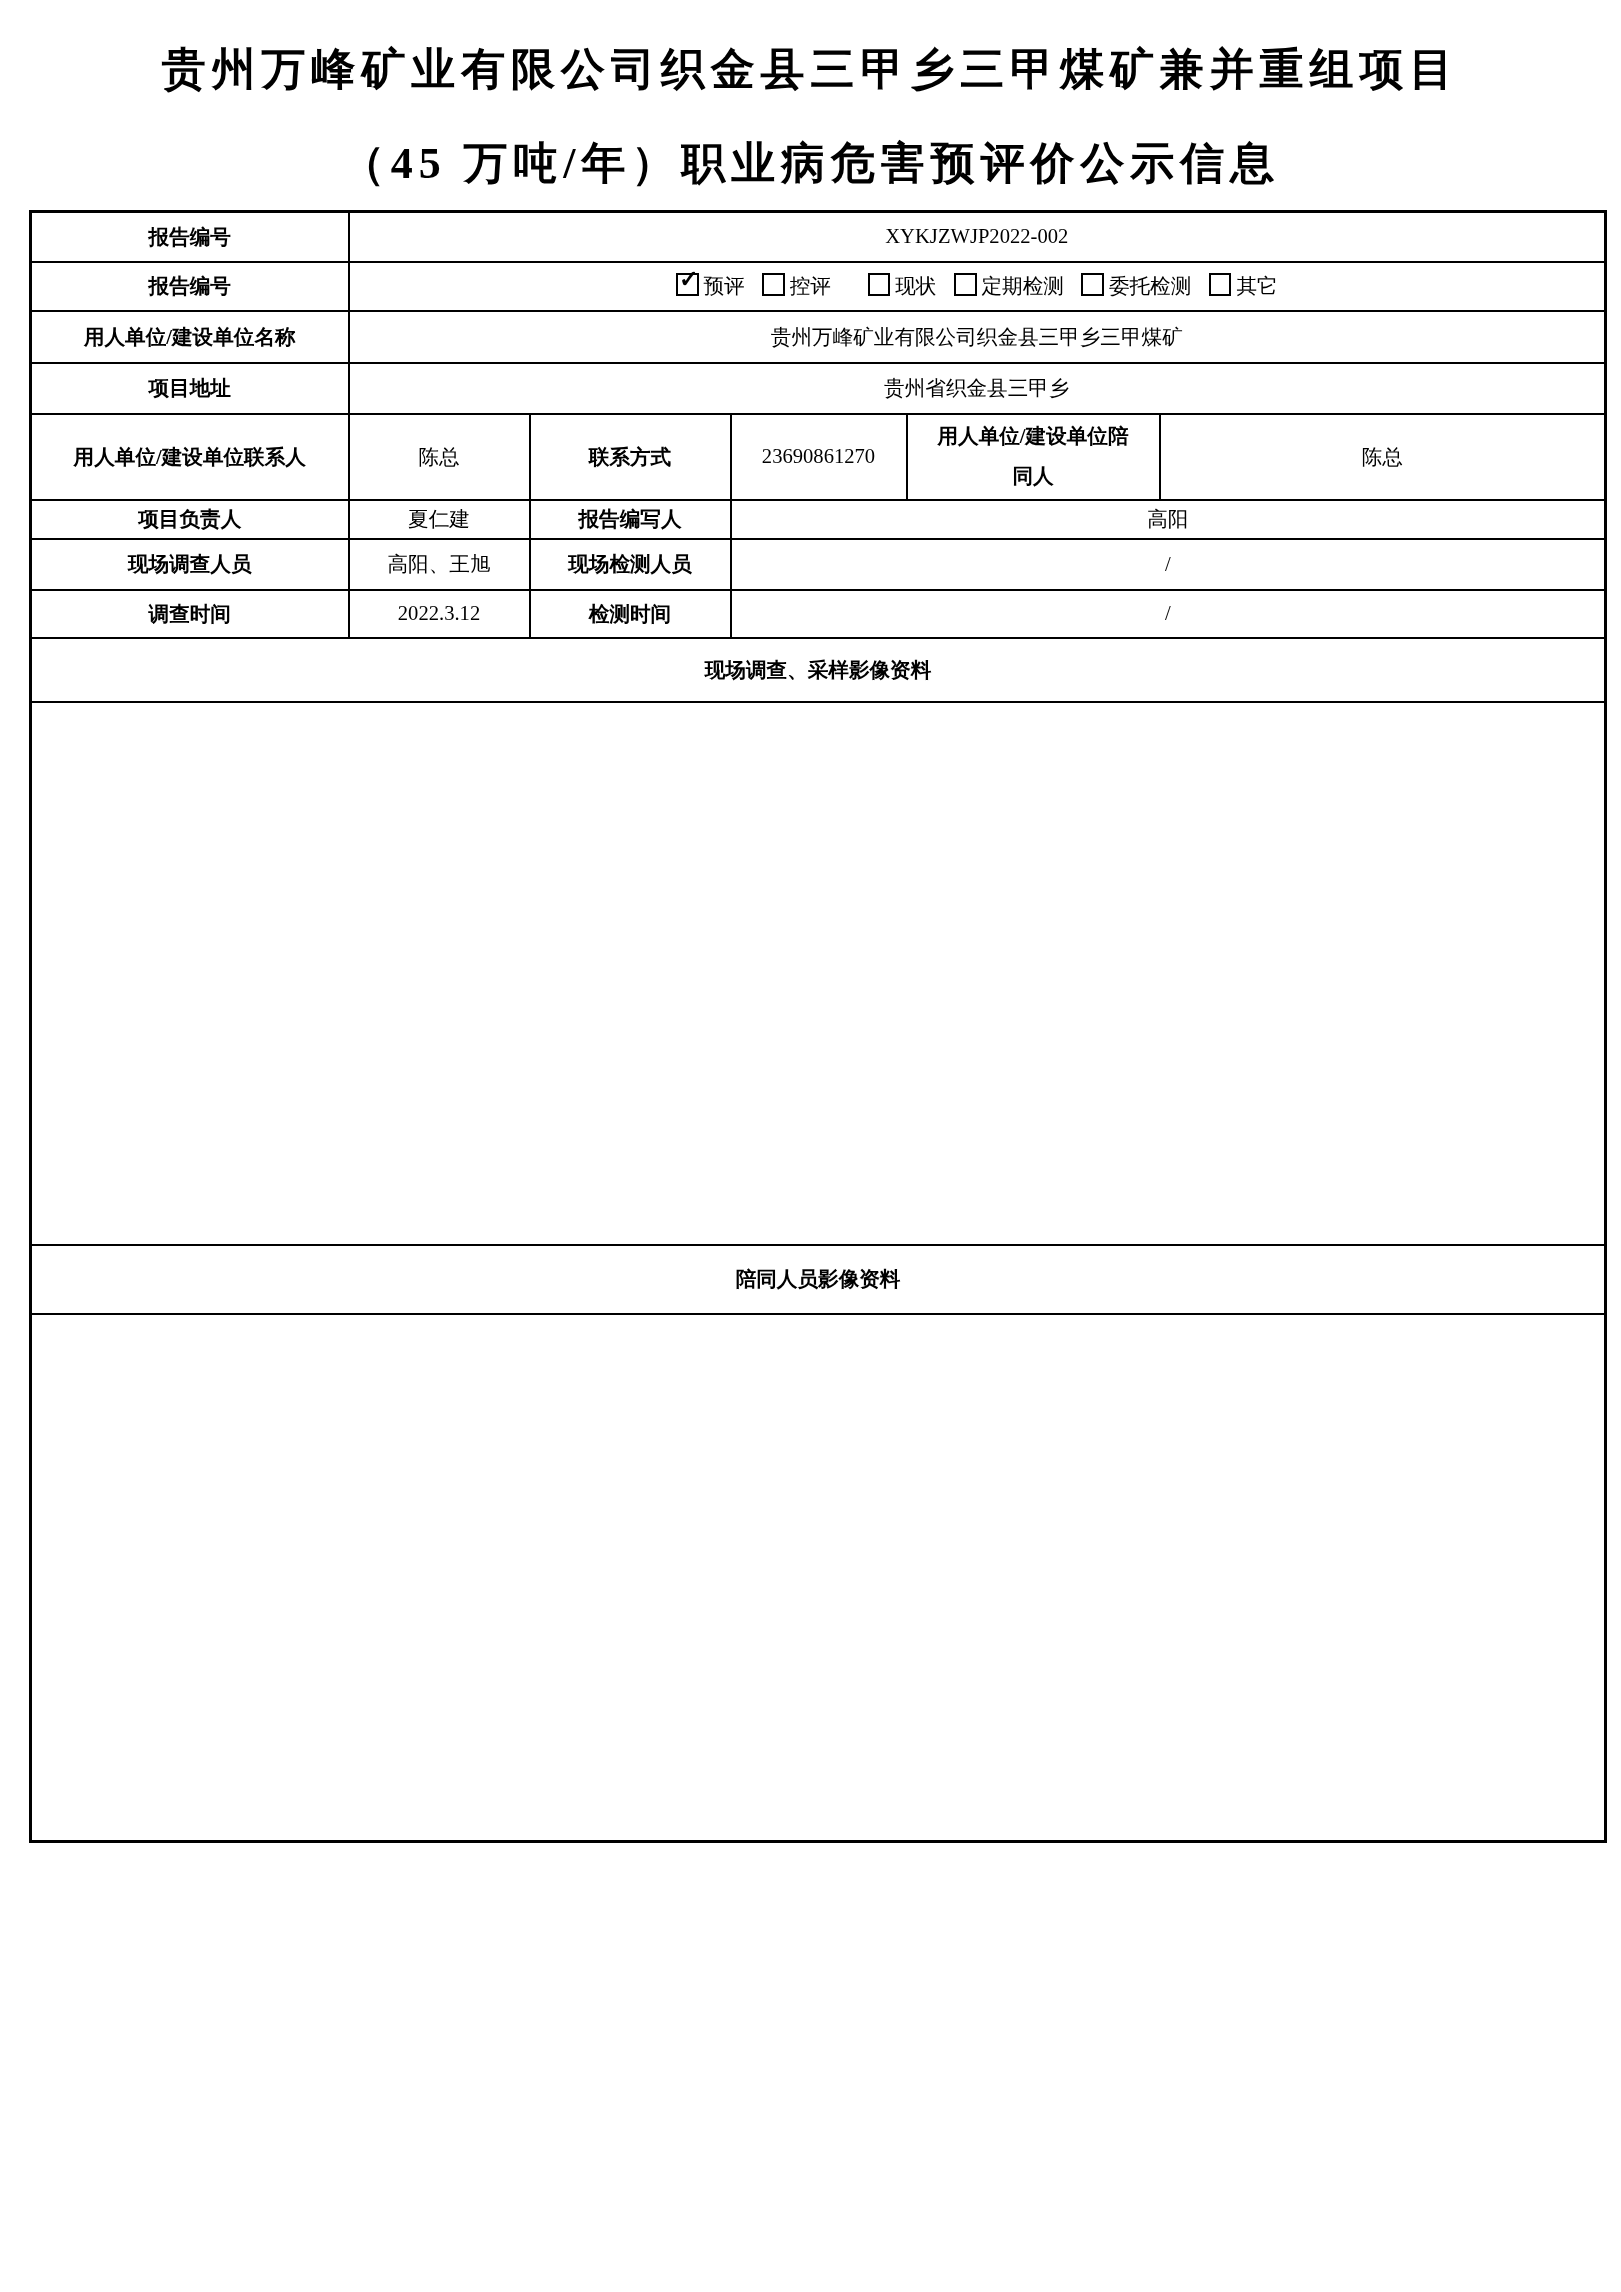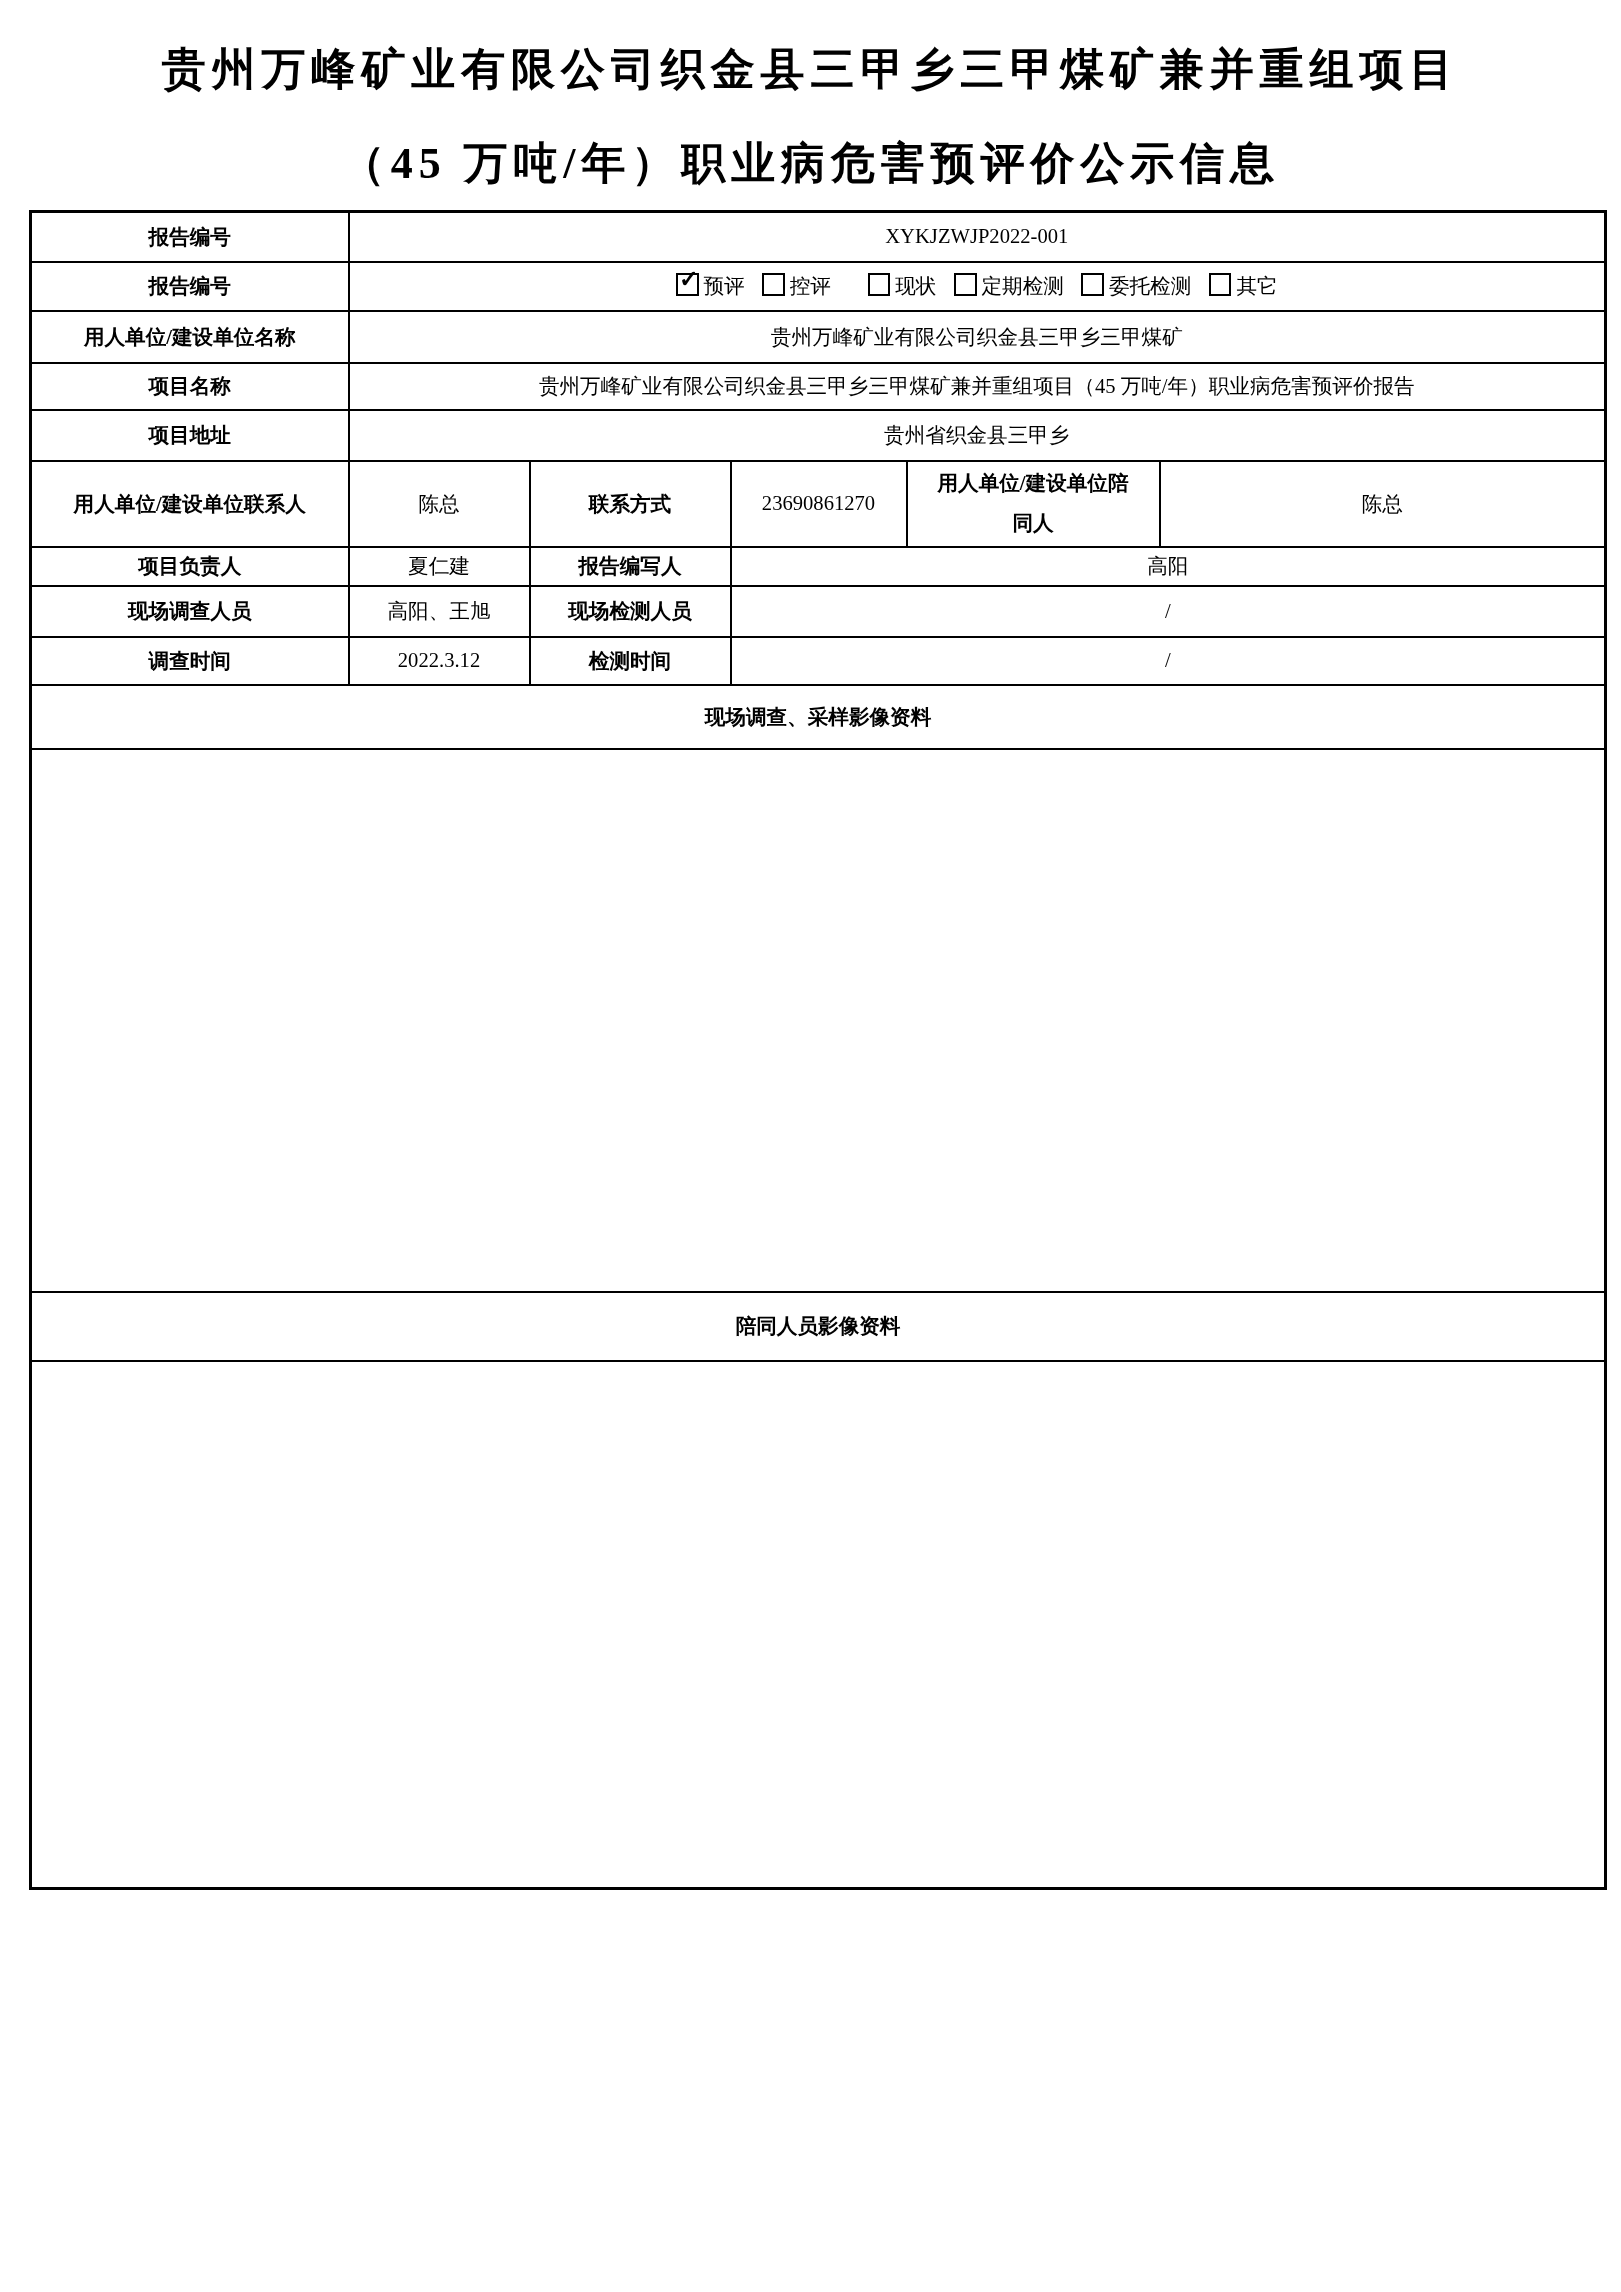--- a/index.html
+++ b/index.html
@@ -76,39 +76,35 @@
       <col style="width:181px">
       <col style="width:201px">
       <col style="width:176px">
       <col style="width:253px">
       <col style="width:446px">
     </colgroup>
 
     <tbody>
         <tr style="height:50px">
       <td class="lbl">报告编号</td>
-      <td colspan="5">XYKJZWJP2022-001</td>
+      <td colspan="5">XYKJZWJP2022-002</td>
     </tr>
 
     <tr style="height:49px">
       <td class="lbl">报告编号</td>
       <td colspan="5">
         <span class="opt"><span class="cb"><i>✓</i></span><span>预评</span></span><span class="opt"><span class="cb"><i></i></span><span>控评</span></span><span class="opt gap-lg"><span class="cb"><i></i></span><span>现状</span></span><span class="opt"><span class="cb"><i></i></span><span>定期检测</span></span><span class="opt"><span class="cb"><i></i></span><span>委托检测</span></span><span class="opt"><span class="cb"><i></i></span><span>其它</span></span>
       </td>
     </tr>
 
     <tr style="height:52px">
       <td class="lbl">用人单位/建设单位名称</td>
       <td colspan="5">贵州万峰矿业有限公司织金县三甲乡三甲煤矿</td>
     </tr>
 
-    <tr style="height:47px">
-      <td class="lbl">项目名称</td>
-      <td colspan="5">贵州万峰矿业有限公司织金县三甲乡三甲煤矿兼并重组项目（45 万吨/年）职业病危害预评价报告</td>
-    </tr>
 
     <tr style="height:51px">
       <td class="lbl">项目地址</td>
       <td colspan="5">贵州省织金县三甲乡</td>
     </tr>
 
     <tr style="height:86px">
       <td class="lbl">用人单位/建设单位联系人</td>
       <td>陈总</td>
       <td class="lbl">联系方式</td>

